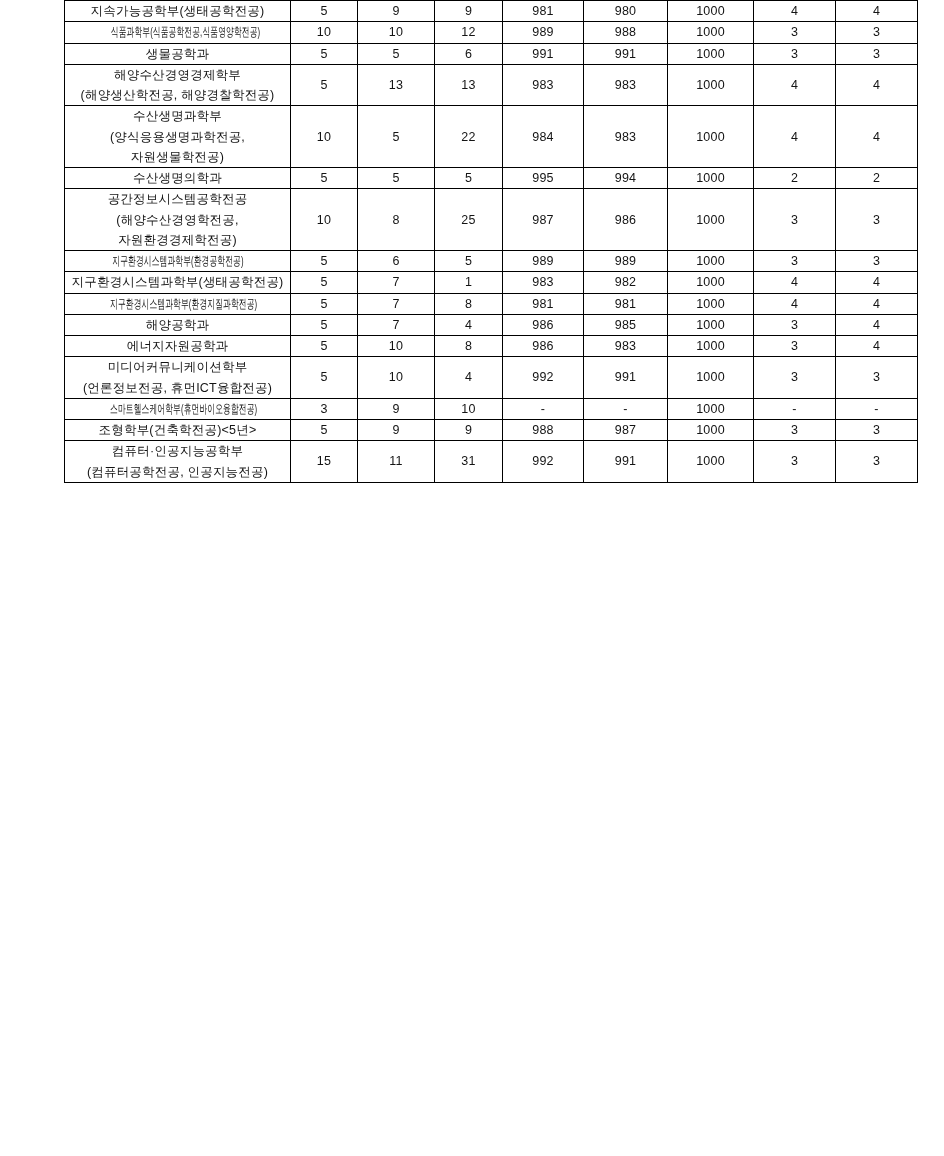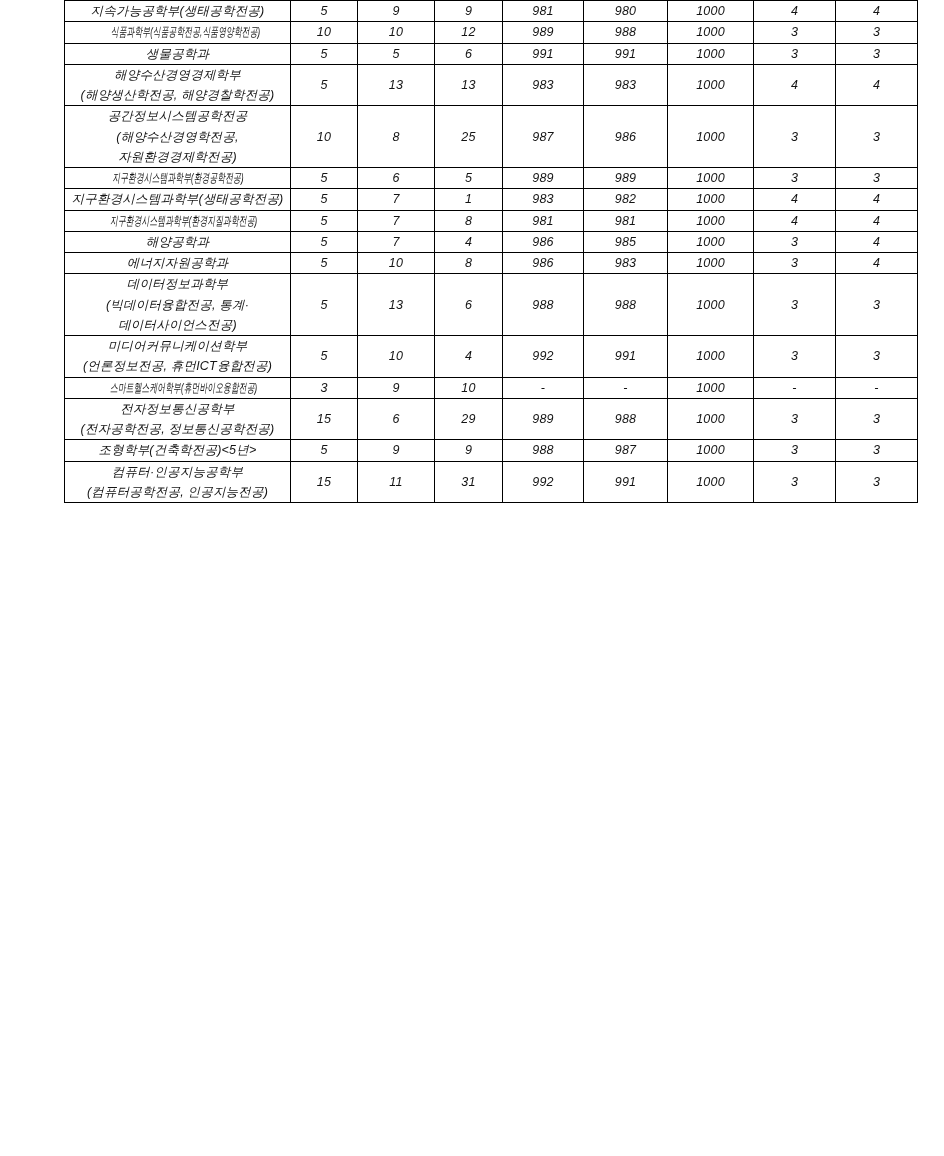--- a/index.html
+++ b/index.html
@@ -13,21 +13,20 @@
     font-family: "Liberation Sans", "DejaVu Sans", sans-serif;
     color: #1a1a1a;
     overflow: hidden;
   }
 
   #admissions-table-wrap {
     position: absolute;
     left: 64px;
     top: 0px;
     width: 738px;
-    font-style: italic;
   }
 
   table.adm {
     border-collapse: collapse;
     table-layout: fixed;
     width: 854px;
     background: #fff;
   }
 
   table.adm td {
@@ -151,20 +150,52 @@
           <td class="num">13</td>
           <td class="num">983</td>
           <td class="num">983</td>
           <td class="num">1000</td>
           <td class="num">4</td>
           <td class="num">4</td>
         </tr>
         <tr>
           <td class="dept">
             <span class="lines">
+              <span class="ln"><span class="lbl">수산생명과학부</span></span>
+              <span class="ln"><span class="lbl">(양식응용생명과학전공,</span></span>
+              <span class="ln"><span class="lbl">자원생물학전공)</span></span>
+            </span>
+          </td>
+          <td class="num">10</td>
+          <td class="num">5</td>
+          <td class="num">22</td>
+          <td class="num">984</td>
+          <td class="num">983</td>
+          <td class="num">1000</td>
+          <td class="num">4</td>
+          <td class="num">4</td>
+        </tr>
+        <tr>
+          <td class="dept">
+            <span class="lines">
+              <span class="ln"><span class="lbl">수산생명의학과</span></span>
+            </span>
+          </td>
+          <td class="num">5</td>
+          <td class="num">5</td>
+          <td class="num">5</td>
+          <td class="num">995</td>
+          <td class="num">994</td>
+          <td class="num">1000</td>
+          <td class="num">2</td>
+          <td class="num">2</td>
+        </tr>
+        <tr>
+          <td class="dept">
+            <span class="lines">
               <span class="ln"><span class="lbl">공간정보시스템공학전공</span></span>
               <span class="ln"><span class="lbl">(해양수산경영학전공,</span></span>
               <span class="ln"><span class="lbl">자원환경경제학전공)</span></span>
             </span>
           </td>
           <td class="num">10</td>
           <td class="num">8</td>
           <td class="num">25</td>
           <td class="num">987</td>
           <td class="num">986</td>
@@ -243,37 +274,20 @@
           <td class="num">8</td>
           <td class="num">986</td>
           <td class="num">983</td>
           <td class="num">1000</td>
           <td class="num">3</td>
           <td class="num">4</td>
         </tr>
         <tr>
           <td class="dept">
             <span class="lines">
-              <span class="ln"><span class="lbl">데이터정보과학부</span></span>
-              <span class="ln"><span class="lbl">(빅데이터융합전공, 통계·</span></span>
-              <span class="ln"><span class="lbl">데이터사이언스전공)</span></span>
-            </span>
-          </td>
-          <td class="num">5</td>
-          <td class="num">13</td>
-          <td class="num">6</td>
-          <td class="num">988</td>
-          <td class="num">988</td>
-          <td class="num">1000</td>
-          <td class="num">3</td>
-          <td class="num">3</td>
-        </tr>
-        <tr>
-          <td class="dept">
-            <span class="lines">
               <span class="ln"><span class="lbl">미디어커뮤니케이션학부</span></span>
               <span class="ln"><span class="lbl">(언론정보전공, 휴먼ICT융합전공)</span></span>
             </span>
           </td>
           <td class="num">5</td>
           <td class="num">10</td>
           <td class="num">4</td>
           <td class="num">992</td>
           <td class="num">991</td>
           <td class="num">1000</td>
@@ -287,36 +301,20 @@
             </span>
           </td>
           <td class="num">3</td>
           <td class="num">9</td>
           <td class="num">10</td>
           <td class="num">-</td>
           <td class="num">-</td>
           <td class="num">1000</td>
           <td class="num">-</td>
           <td class="num">-</td>
-        </tr>
-        <tr>
-          <td class="dept">
-            <span class="lines">
-              <span class="ln"><span class="lbl">전자정보통신공학부</span></span>
-              <span class="ln"><span class="lbl">(전자공학전공, 정보통신공학전공)</span></span>
-            </span>
-          </td>
-          <td class="num">15</td>
-          <td class="num">6</td>
-          <td class="num">29</td>
-          <td class="num">989</td>
-          <td class="num">988</td>
-          <td class="num">1000</td>
-          <td class="num">3</td>
-          <td class="num">3</td>
         </tr>
         <tr>
           <td class="dept">
             <span class="lines">
               <span class="ln"><span class="lbl">조형학부(건축학전공)&lt;5년&gt;</span></span>
             </span>
           </td>
           <td class="num">5</td>
           <td class="num">9</td>
           <td class="num">9</td>

